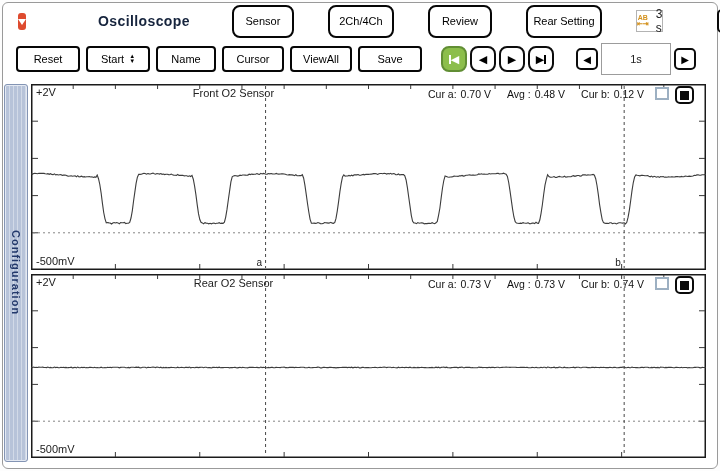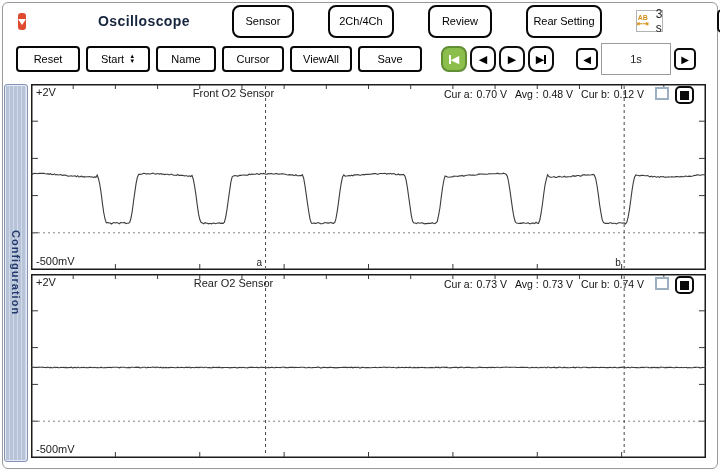--- a/index.html
+++ b/index.html
@@ -60,21 +60,21 @@
 
   
   .panel { position: absolute; left: 31px; width: 675px; background: #fff; }
   .panel svg { position: absolute; inset: 0; display: block; }
   #panel-front { top: 84px; height: 186px; }
   #panel-rear  { top: 274px; height: 184px; }
 
   .ylab { position: absolute; font-size: 11px; color: #222; left: 5px; }
   .ytop { top: 2px; } .ybot { bottom: 3px; }
   .ptitle { position: absolute; left: 30%; transform: translateX(-50%); top: 3px; font-size: 11px; color: #222; white-space: nowrap; }
-  .readouts { position: absolute; right: 62px; top: 4px; display: flex; gap: 8px;
+  .readouts { position: absolute; right: 62px; top: 4px; display: flex; gap: 16px;
               font-size: 10.5px; color: #111; white-space: nowrap; }
   .readout .val { margin-left: 4px; }
   .chk { position: absolute; right: 37px; top: 3px; width: 14px; height: 13px;
          border: 2px solid #9db0c2; background: #fff; }
   .actbox { position: absolute; right: 12px; top: 2px; width: 19px; height: 18px;
             border: 2.5px solid #0a0a0a; border-radius: 5px; background: #fff;
             display: flex; align-items: center; justify-content: center; }
   .actbox i { width: 9px; height: 9px; background: #0a0a0a; display: block; }
   .clab { position: absolute; bottom: 2px; font-size: 10px; color: #222; }
 </style>

